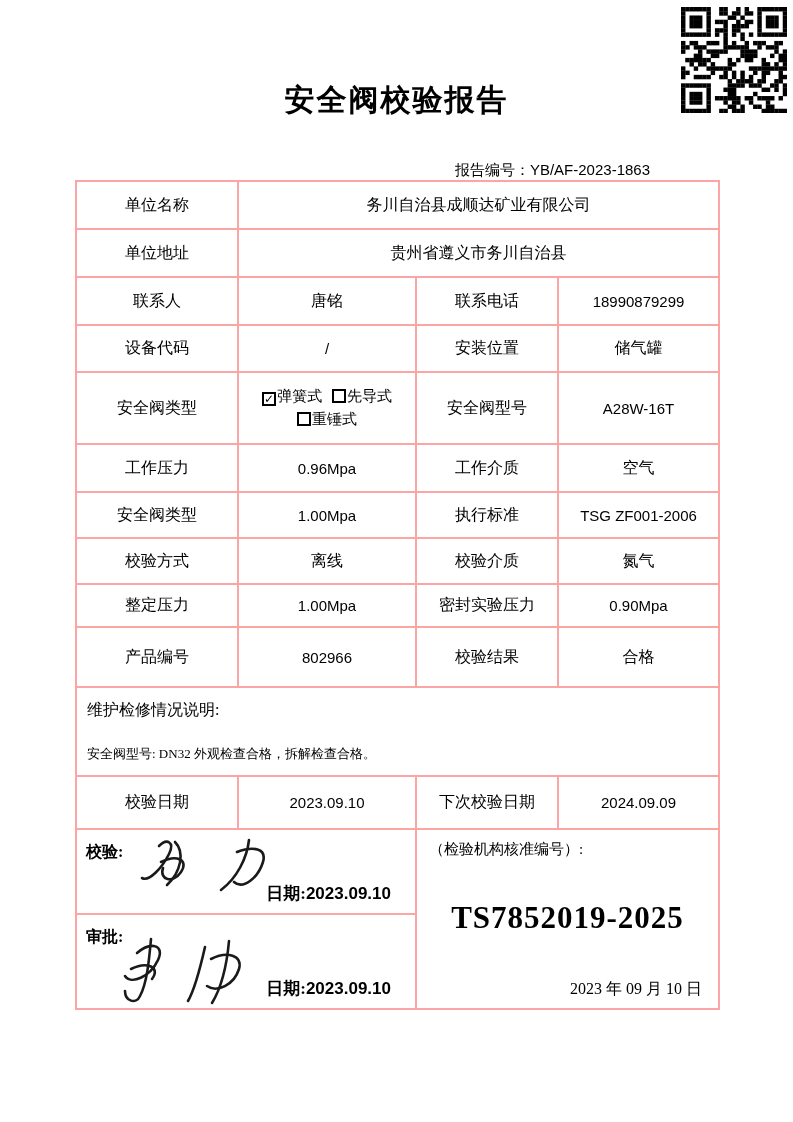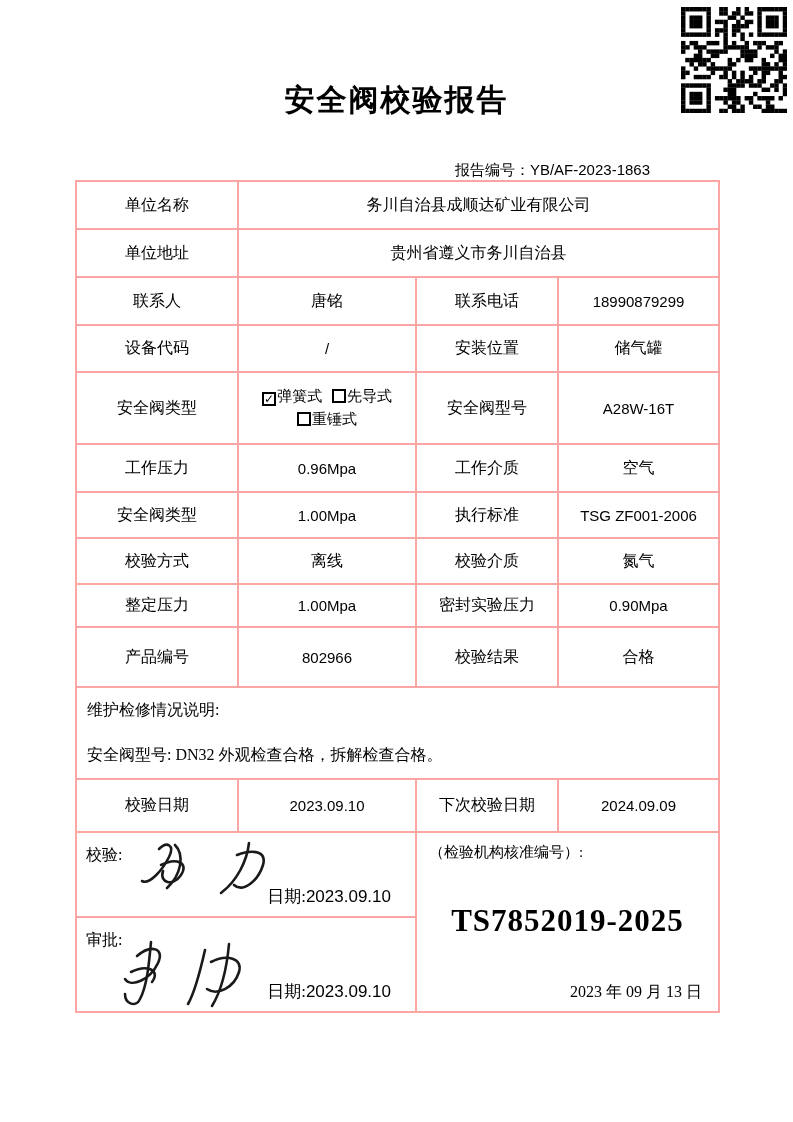--- a/index.html
+++ b/index.html
@@ -35,23 +35,23 @@
   .cbox {
     display:inline-flex; width:14px; height:14px; border:2px solid #000;
     align-items:center; justify-content:center;
     font-size:12px; font-weight:bold; line-height:1;
     vertical-align:-2px; margin-right:1px;
     font-family:"DejaVu Sans", sans-serif;
   }
 
   .maint-cell { text-align:left; padding:12px 10px; vertical-align:top; }
   .maint-line1 { font-size:16px; }
-  .maint-line2 { font-size:16px; margin-top:24px; }
-
-  .sig-cell { position:relative; text-align:center; }
+  .maint-line2 { font-size:13px; margin-top:24px; }
+
+  .sig-cell { position:relative; text-align:center;font-weight:bold; }
   .sig-label { position:absolute; left:9px; top:12px; font-size:16px; }
   .sig-date {
     position:absolute; right:24px; bottom:8px;
     font-size:17px;
   }
   .sig-date .d-num { font-family:"Liberation Sans", sans-serif; }
   .sig-svg { position:absolute; }
 
   .org-cell { position:relative; }
   .org-label { position:absolute; left:12px; top:10px; font-size:15px; text-align:left; }
@@ -498,21 +498,21 @@
           <path d="M46,10 C56,20 52,40 38,53"></path>
           <path d="M32,30 C48,22 60,28 52,40 C44,52 30,48 34,36"></path>
           <path d="M108,20 C124,14 138,16 134,30 C129,46 114,58 105,50"></path>
           <path d="M120,8 C118,26 108,46 92,58"></path>
         </svg>
         <span class="sig-date"><span>日期:</span><span class="d-num">2023.09.10</span></span>
       </td>
       <td colspan="2" rowspan="2" class="org-cell">
         <div class="org-label">（检验机构核准编号）:</div>
         <div class="org-code">TS7852019-2025</div>
-        <div class="org-date">2023 年 09 月 13 日</div>
+        <div class="org-date">2023 年 09 月 10 日</div>
       </td>
     </tr>
 
     <tr style="height:95px">
       <td colspan="2" class="sig-cell">
         <span class="sig-label">审批:</span>
         <svg class="sig-svg" style="left:28px; top:18px;" width="190" height="76" viewBox="0 0 190 76" fill="none" stroke="#1a1a1a" stroke-width="2.6" stroke-linecap="round" aria-label="李伟">
           <path d="M32,20 C46,8 60,12 53,27 C45,44 26,52 20,43"></path>
           <path d="M46,6 C44,28 42,50 35,63 C31,72 20,68 20,58"></path>
           <path d="M26,36 C42,28 56,34 47,46"></path>

